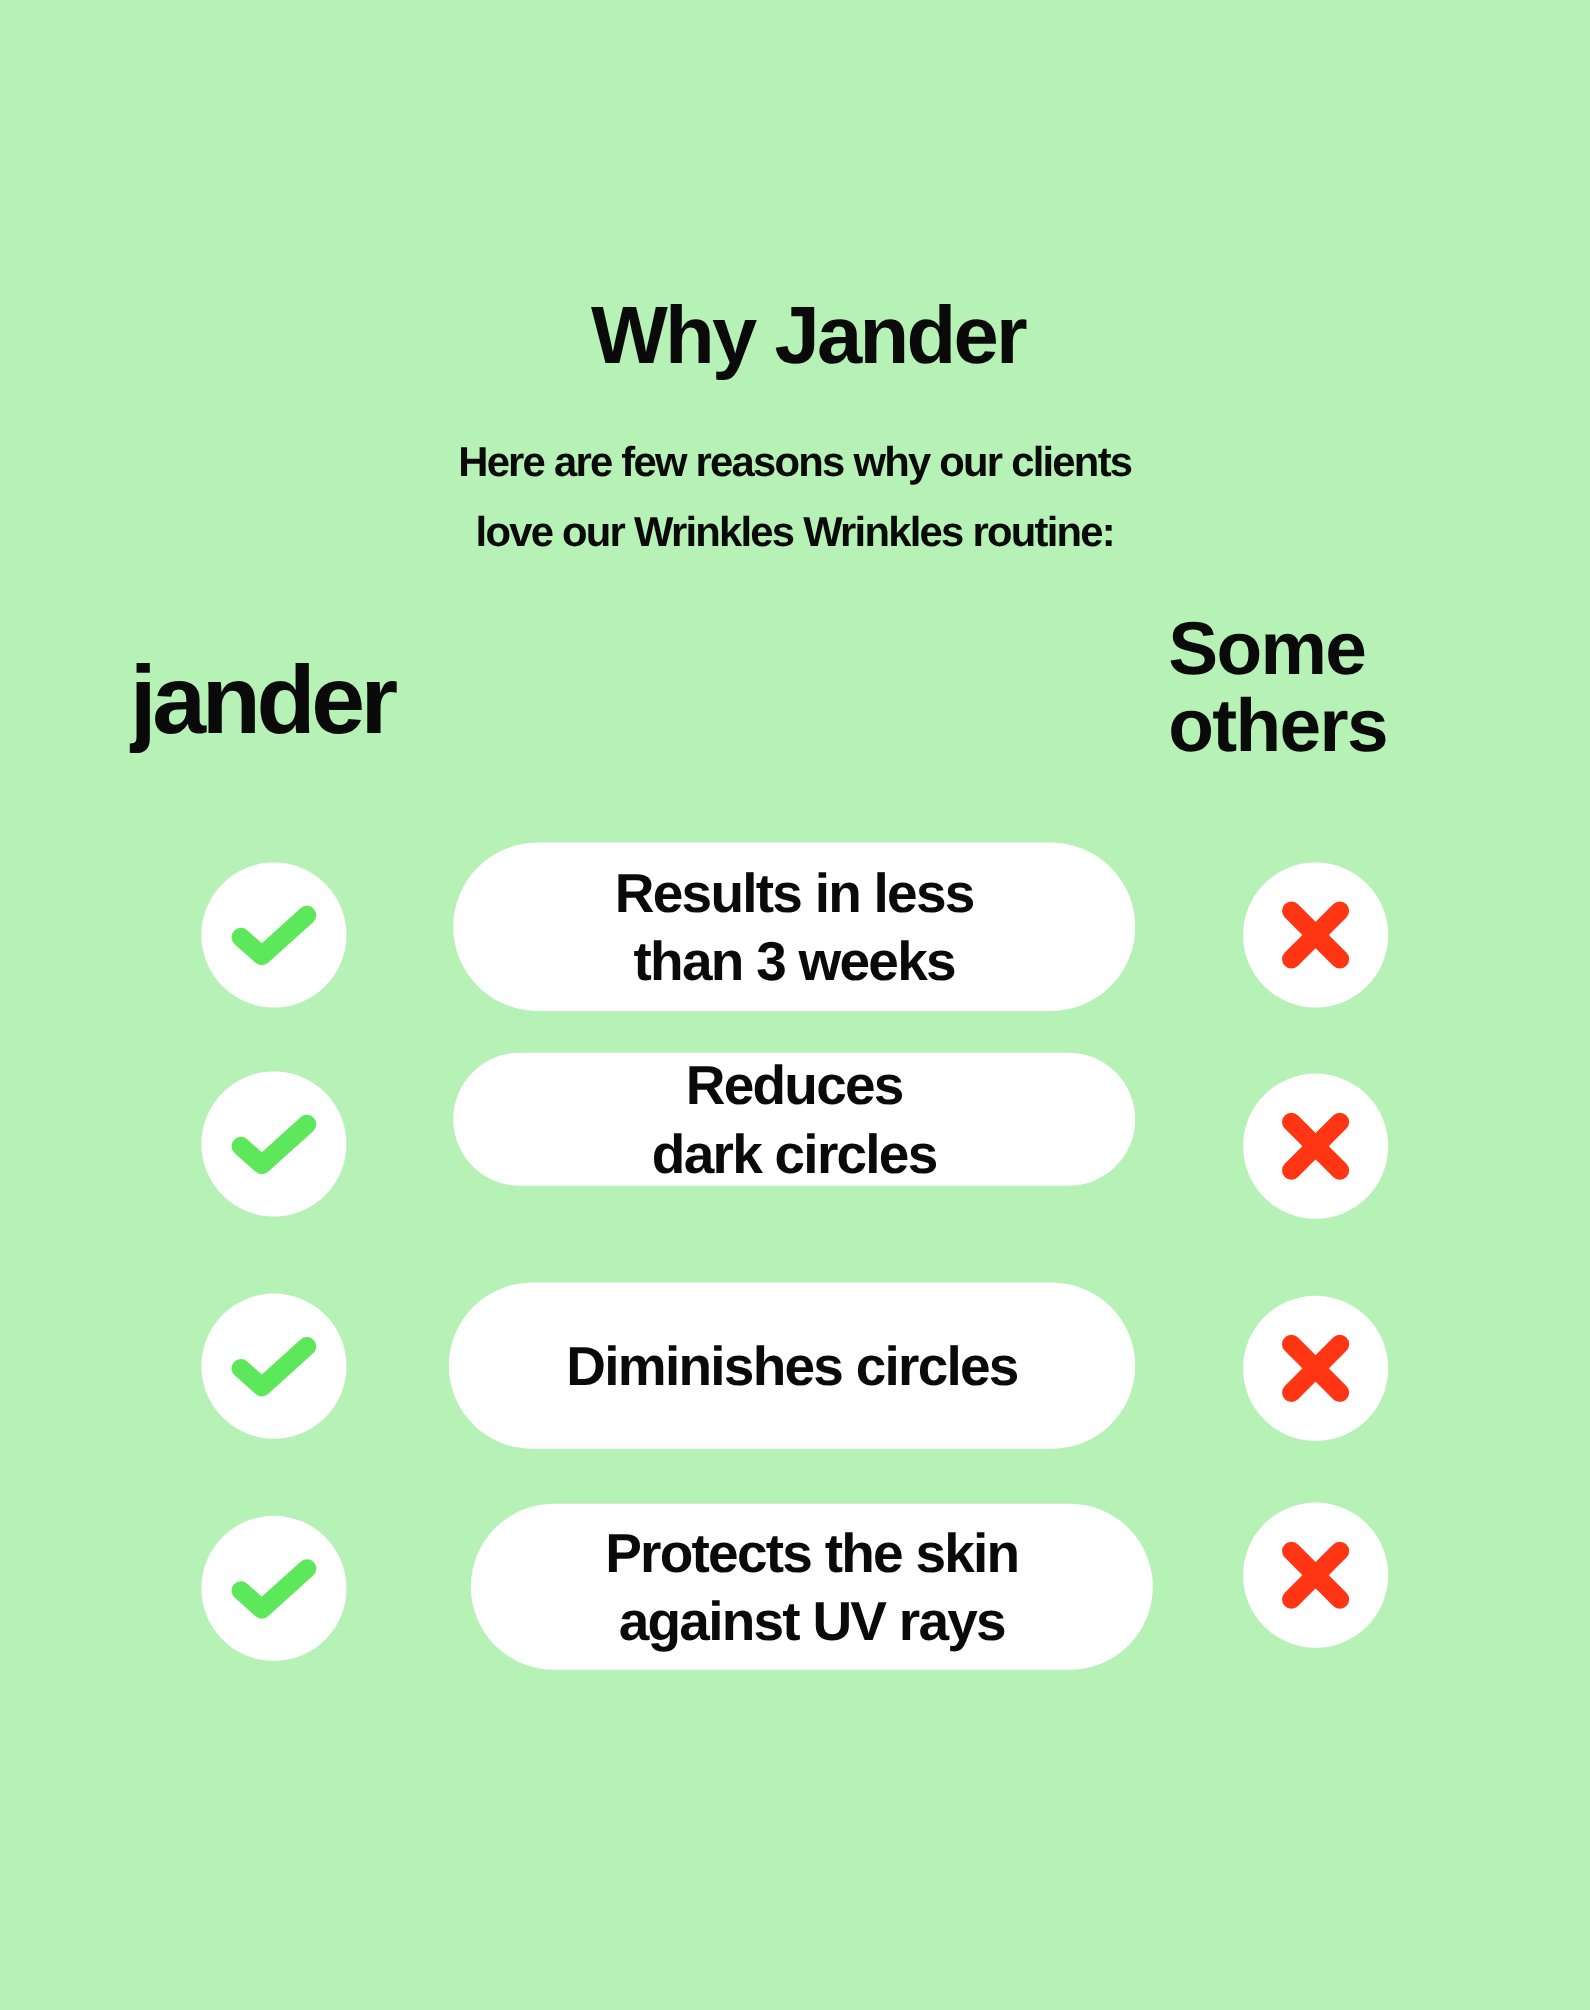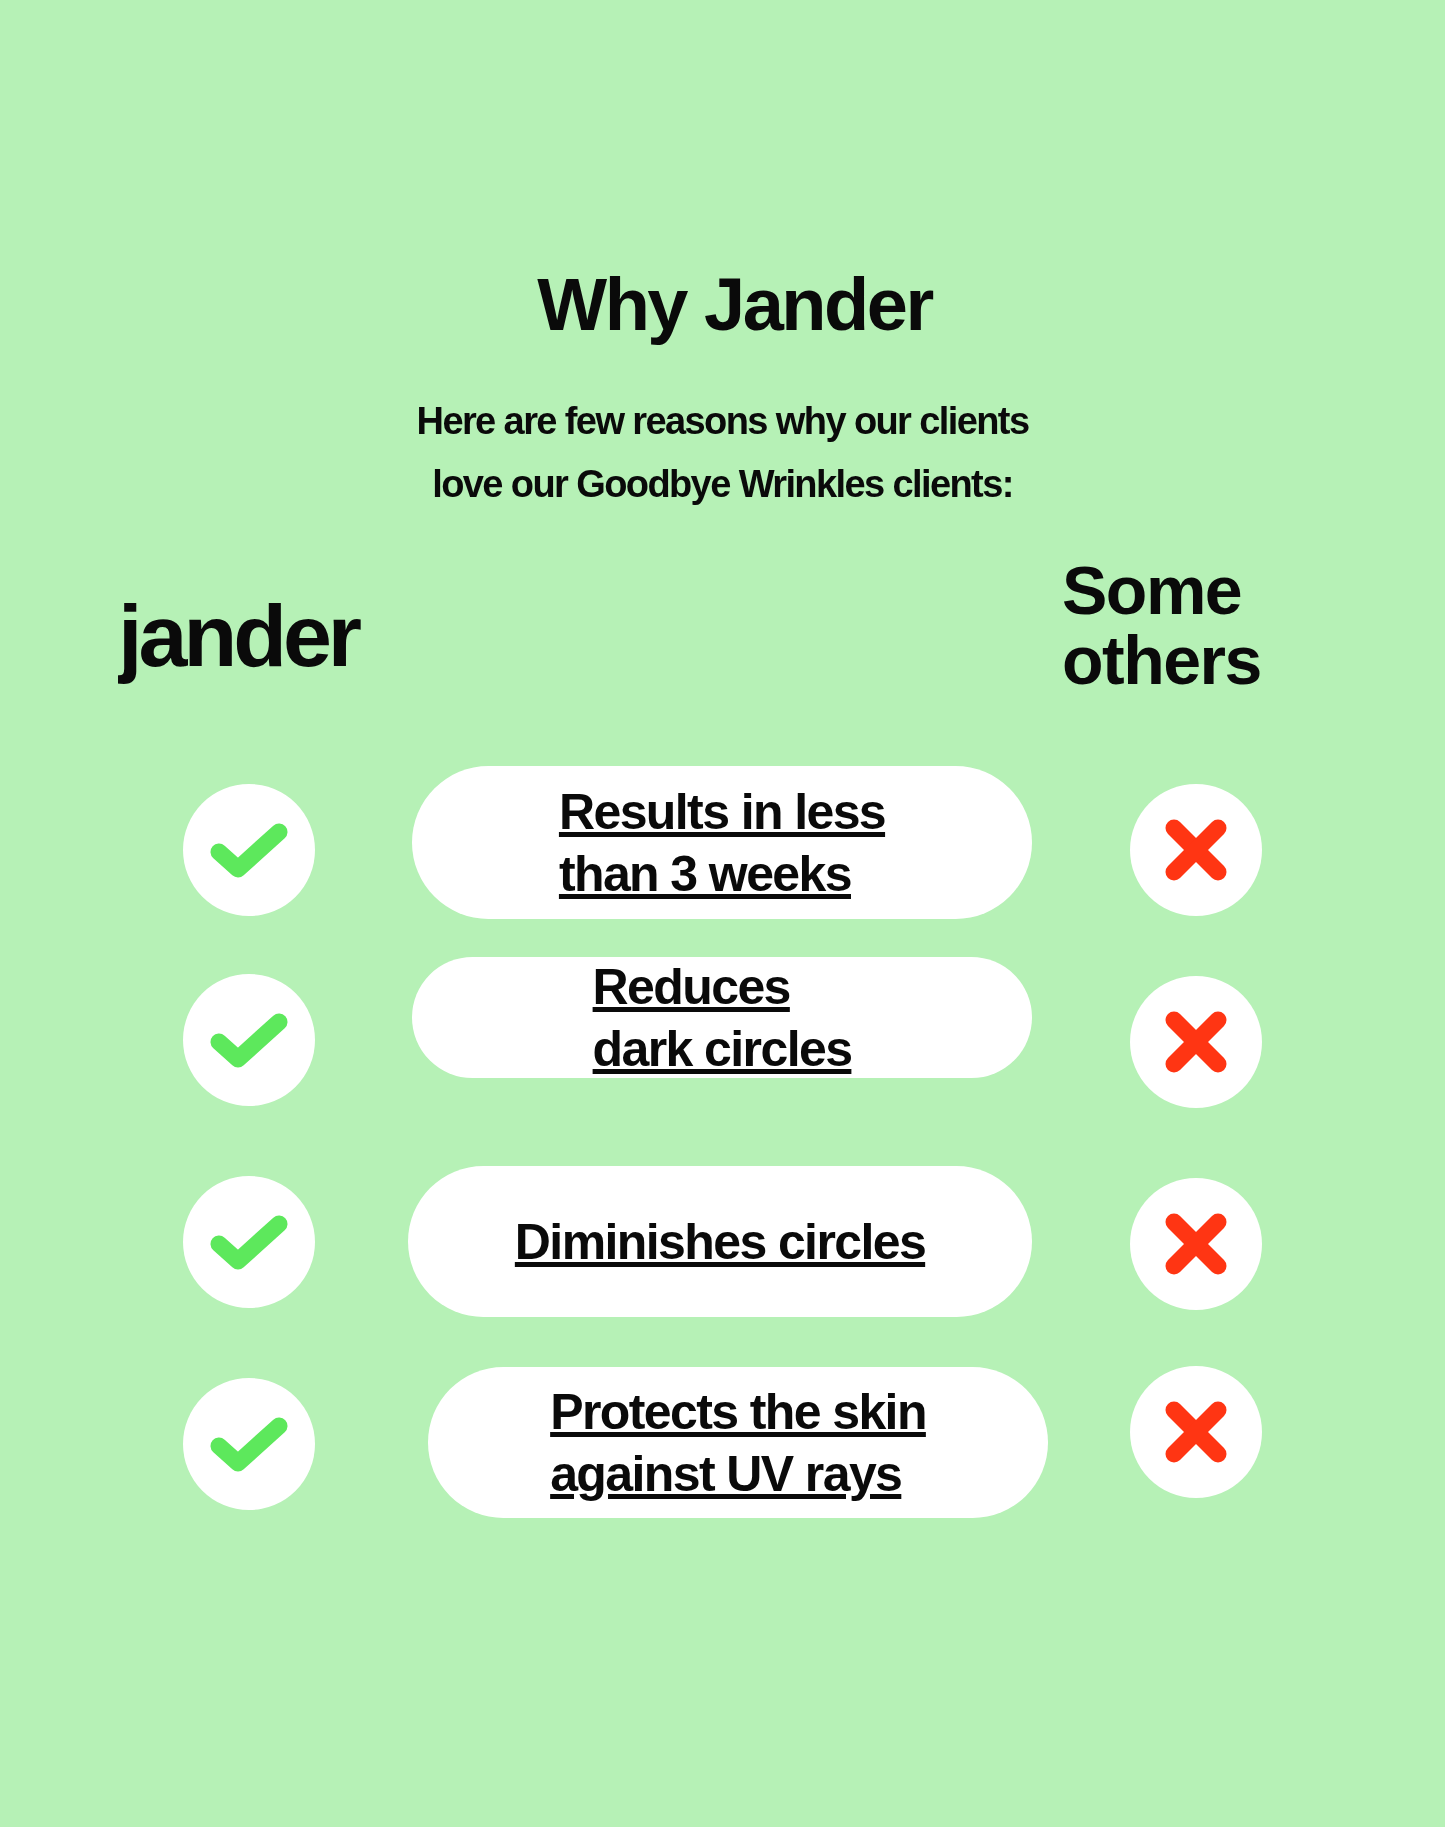--- a/index.html
+++ b/index.html
@@ -34,36 +34,36 @@
   .others span { display: block; }
   .circle {
     width: 132px; height: 132px; border-radius: 50%;
     background: #ffffff;
     display: flex; align-items: center; justify-content: center;
   }
   .pill {
     background: #ffffff;
     border-radius: 80px;
     display: flex; align-items: center; justify-content: center;
-    text-decoration: underline;
+    text-align: center;
   }
   .pill-text {
     font-weight: 700; font-size: 50px; letter-spacing: -1.6px;
     line-height: 62px;
   }
   .pill-text span { display: block; }
 </style>
 </head>
 <body>
 
 <h1 class="abs title">Why Jander</h1>
 
 <p class="abs subtitle">
   <span>Here are few reasons why our clients</span>
-  <span>love our Goodbye Wrinkles clients:</span>
+  <span>love our Wrinkles Wrinkles routine:</span>
 </p>
 
 <div class="abs logo">
   <svg width="280" height="100" viewBox="0 0 280 100">
     <text x="0" y="80" font-family="Liberation Sans, sans-serif" font-weight="700" font-size="88" letter-spacing="-4" fill="#0a0a0a">jander</text>
   </svg>
 </div>
 
 <div class="abs others">
   <span>Some</span>

